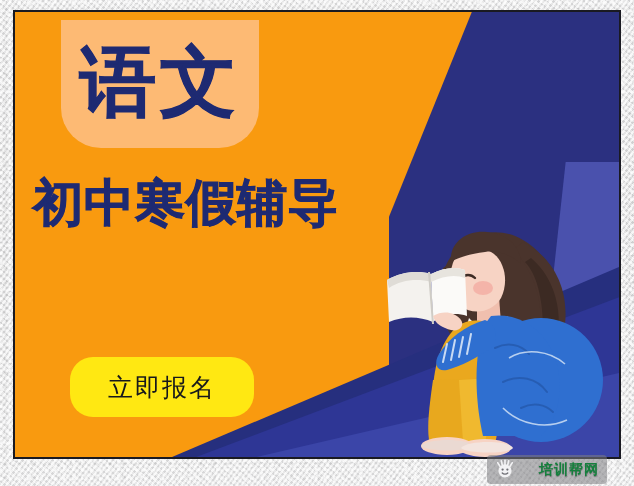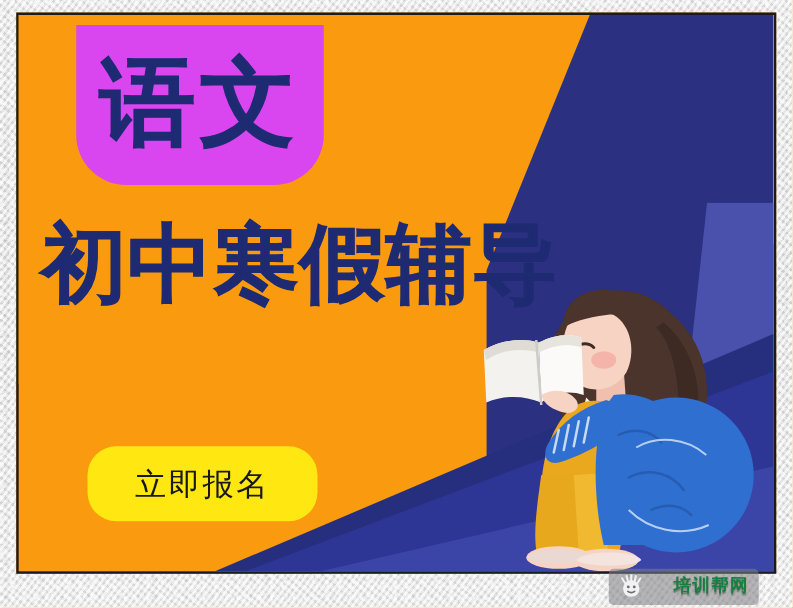--- a/index.html
+++ b/index.html
@@ -133,42 +133,42 @@
     clip-path: polygon(100% 30%, 100% 100%, 40% 100%);
   }
 
   
   .subject-chip {
     position: absolute;
     left: 46px;
     top: 8px;
     width: 198px;
     height: 128px;
-    background: #d946ef;
+    background: #fdba74;
     border-radius: 0 0 40px 40px;
     display: flex;
     align-items: center;
     justify-content: center;
   }
   .subject-chip .label {
     font-size: 76px;
     font-weight: 700;
     color: #1e2a72;
     letter-spacing: 4px;
     line-height: 1;
     padding-bottom: 4px;
     -webkit-text-stroke: 1px #1e2a72;
   }
 
   
   .headline {
     position: absolute;
     left: 18px;
     top: 166px;
-    font-size: 68px;
+    font-size: 50px;
     font-weight: 700;
     color: #1e2a72;
     letter-spacing: 1px;
     line-height: 1;
     white-space: nowrap;
     text-align: center;
     -webkit-text-stroke: 1px #1e2a72;
   }
 
   

